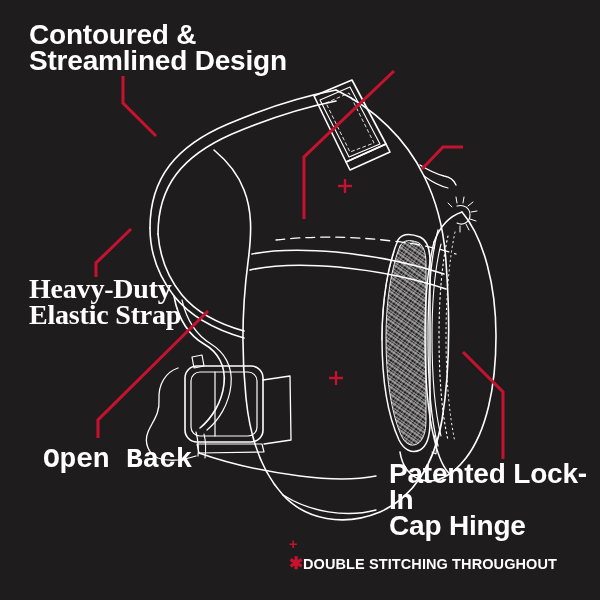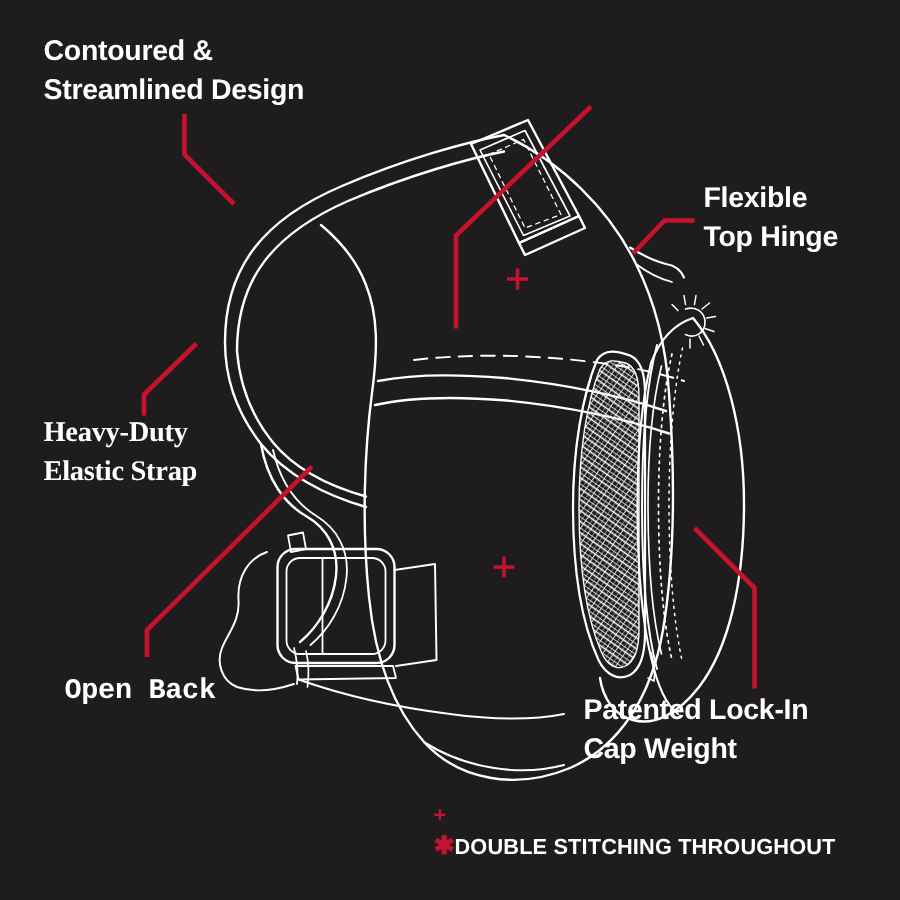--- a/index.html
+++ b/index.html
@@ -21,21 +21,21 @@
     position: absolute;
     left: 0; top: 0;
     width: 600px;
     height: 600px;
   }
   .callout {
     position: absolute;
     color: #ffffff;
     font-family: "Liberation Sans", sans-serif;
     font-weight: bold;
-    font-size: 19px;
+    font-size: 28px;
     line-height: 26px;
     letter-spacing: -0.2px;
     white-space: pre-line;
   }
   .callout.right { text-align: left; }
 
   #c-contoured { left: 29px;  top: 22px; }
   #c-industrial{ left: 404px; top: 22px; }
   #c-hinge     { left: 469px; top: 120px; }
   #c-strap     { left: 29px;  top: 276px; font-family: Liberation Serif, serif; }
@@ -192,30 +192,28 @@
         <line x1="329" y1="378" x2="343" y2="378"></line>
         <line x1="336" y1="371" x2="336" y2="385"></line>
       </g>
     </g>
   </svg>
 
   <div class="callout" id="c-contoured">Contoured &amp;
 Streamlined Design</div>
 
 
-  <div class="callout right" id="c-hinge">Flexible
-Top Hinge</div>
 
   <div class="callout" id="c-strap">Heavy-Duty
 Elastic Strap</div>
 
   <div class="callout" id="c-openback">Open Back</div>
 
   <div class="callout right" id="c-lockin">Patented Lock-In
-Cap Weight</div>
+Cap Hinge</div>
 
   <div id="legend">
     <div class="legend-row">
       <span class="legend-mark">+</span>
     </div>
     <div class="legend-row">
       <span class="legend-mark ast">✱</span>
       <span class="legend-text">DOUBLE STITCHING THROUGHOUT</span>
     </div>
   </div>

